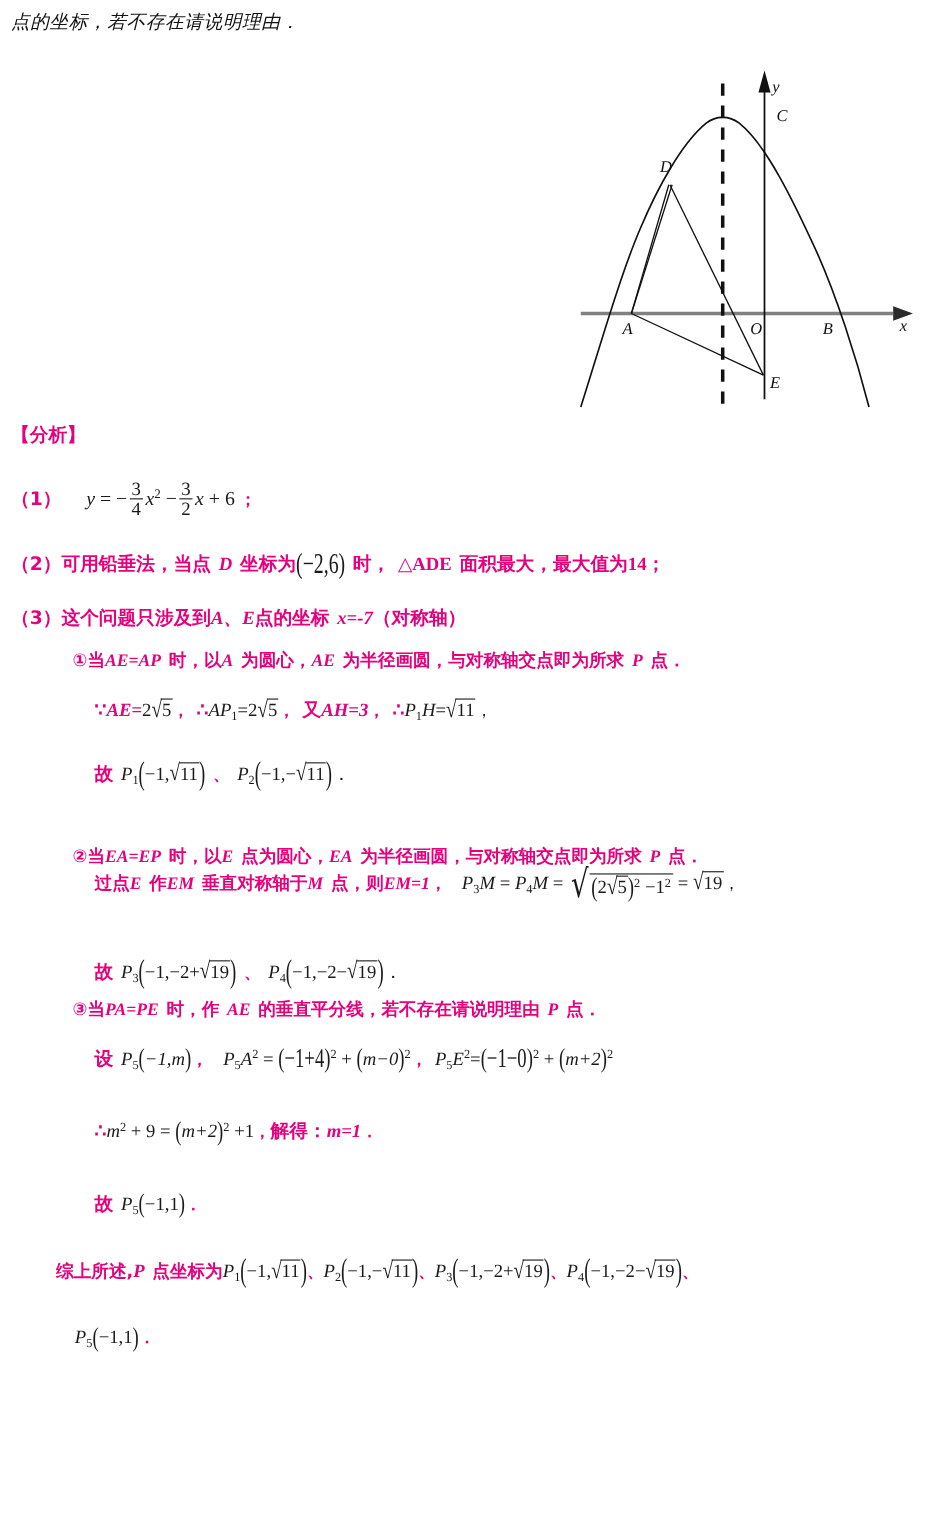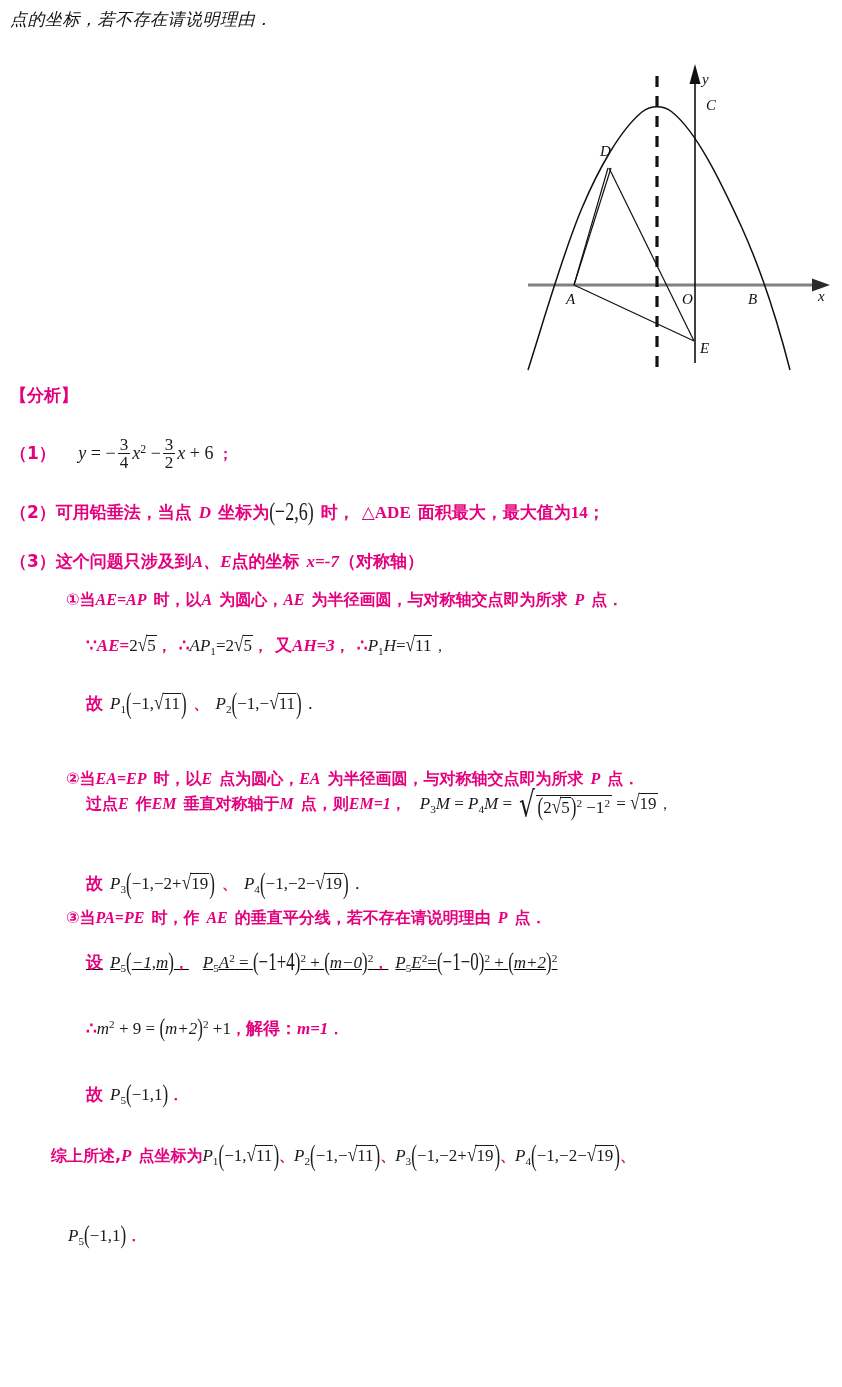--- a/index.html
+++ b/index.html
@@ -180,34 +180,34 @@
     </div>
 
     <div class="row" style="left:86px; top:494px; font-size:17px;">
       <span class="magb cn">故</span><span class="sp"></span><span class="blk mi">P</span><span class="blk subn">3</span><span class="blk mu"><span class="paren-xl">(</span><span>−1,−2+</span><span class="rad"><span class="sign">√</span><span class="bar">19</span></span><span class="paren-xl">)</span></span><span class="sp"></span><span class="magb cn" style="font-size:15px;">、</span><span class="sp"></span><span class="blk mi">P</span><span class="blk subn">4</span><span class="blk mu"><span class="paren-xl">(</span><span>−1,−2−</span><span class="rad"><span class="sign">√</span><span class="bar">19</span></span><span class="paren-xl">)</span></span><span class="blk mu">．</span>
     </div>
 
     <div class="row" style="left:66px; top:530px; font-size:16px;">
       <span class="magb cn">③当</span><span class="magb mi">PA=PE</span><span class="sp"></span><span class="magb cn">时，作</span><span class="sp"></span><span class="magb mi">AE</span><span class="sp"></span><span class="magb cn">的垂直平分线，若不存在请说明理由</span><span class="sp"></span><span class="magb mi">P</span><span class="sp"></span><span class="magb cn">点．</span>
     </div>
 
-    <div class="row" style="left:86px; top:573px; font-size:17px;text-decoration:underline;">
+    <div class="row" style="left:86px; top:573px; font-size:17px;">
       <span class="magb cn">设</span><span class="sp"></span><span class="blk mi">P</span><span class="blk subn">5</span><span class="blk mu"><span class="paren-big">(</span><span class="mi">−1,m</span><span class="paren-big">)</span></span><span class="magb cn" style="font-size:15px;">，</span><span class="sp2"></span><span class="blk mu"><span class="mi">P</span><span class="subn">5</span><span class="mi">A</span><span class="sup">2</span> <span>=</span> <span class="paren-big"><span>(−1+4)</span></span><span class="sup">2</span> <span>+</span> <span class="paren-big">(</span><span class="mi">m−0</span><span class="paren-big">)</span><span class="sup">2</span></span><span class="magb cn" style="font-size:15px;">，</span><span class="sp"></span><span class="blk mu"><span class="mi">P</span><span class="subn">5</span><span class="mi">E</span><span class="sup">2</span><span>=</span><span class="paren-big"><span>(−1−0)</span></span><span class="sup">2</span> <span>+</span> <span class="paren-big">(</span><span class="mi">m+2</span><span class="paren-big">)</span><span class="sup">2</span></span>
     </div>
 
     <div class="row" style="left:86px; top:639px; font-size:17px;">
       <span class="magb mu">∴</span><span class="blk mu"><span class="mi">m</span><span class="sup">2</span> <span>+ 9 =</span> <span class="paren-big">(</span><span class="mi">m+2</span><span class="paren-big">)</span><span class="sup">2</span> <span>+1</span></span><span class="magb cn" style="font-size:15px;">，</span><span class="magb cn">解得：</span><span class="magb mi">m=1</span><span class="magb cn" style="font-size:15px;">．</span>
     </div>
 
     <div class="row" style="left:86px; top:705px; font-size:17px;">
       <span class="magb cn">故</span><span class="sp"></span><span class="blk mu"><span class="mi">P</span><span class="subn">5</span><span class="paren-big">(</span><span>−1,1</span><span class="paren-big">)</span></span><span class="magb mu" style="font-size:15px;">．</span>
     </div>
 
     <div class="row" style="left:51px; top:767px; font-size:17px;">
       <span class="magb cn" style="font-size:16px;">综上所述,</span><span class="magb mi">P</span><span class="sp"></span><span class="magb cn" style="font-size:16px;">点坐标为</span><span class="blk mu"><span class="mi">P</span><span class="subn">1</span><span class="paren-xl">(</span><span>−1,</span><span class="rad"><span class="sign">√</span><span class="bar">11</span></span><span class="paren-xl">)</span></span><span class="magb cn" style="font-size:15px;">、</span><span class="blk mu"><span class="mi">P</span><span class="subn">2</span><span class="paren-xl">(</span><span>−1,−</span><span class="rad"><span class="sign">√</span><span class="bar">11</span></span><span class="paren-xl">)</span></span><span class="magb cn" style="font-size:15px;">、</span><span class="blk mu"><span class="mi">P</span><span class="subn">3</span><span class="paren-xl">(</span><span>−1,−2+</span><span class="rad"><span class="sign">√</span><span class="bar">19</span></span><span class="paren-xl">)</span></span><span class="magb cn" style="font-size:15px;">、</span><span class="blk mu"><span class="mi">P</span><span class="subn">4</span><span class="paren-xl">(</span><span>−1,−2−</span><span class="rad"><span class="sign">√</span><span class="bar">19</span></span><span class="paren-xl">)</span></span><span class="magb cn" style="font-size:15px;">、</span>
     </div>
 
-    <div class="row" style="left:68px; top:848px; font-size:17px;text-align:center;">
+    <div class="row" style="left:68px; top:828px; font-size:17px;text-align:center;">
       <span class="blk mu"><span class="mi">P</span><span class="subn">5</span><span class="paren-big">(</span><span>−1,1</span><span class="paren-big">)</span></span><span class="magb mu" style="font-size:15px;">．</span>
     </div>
 
   </div>
 </div>
 
 </body></html>

